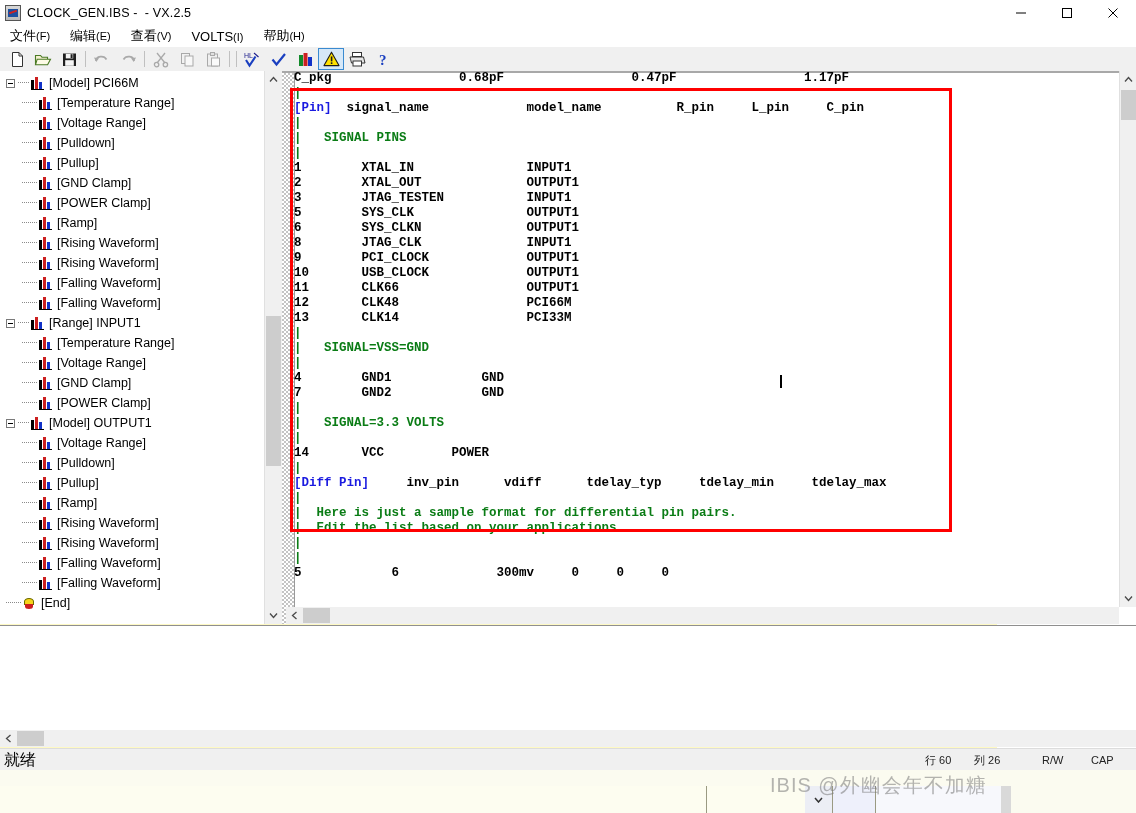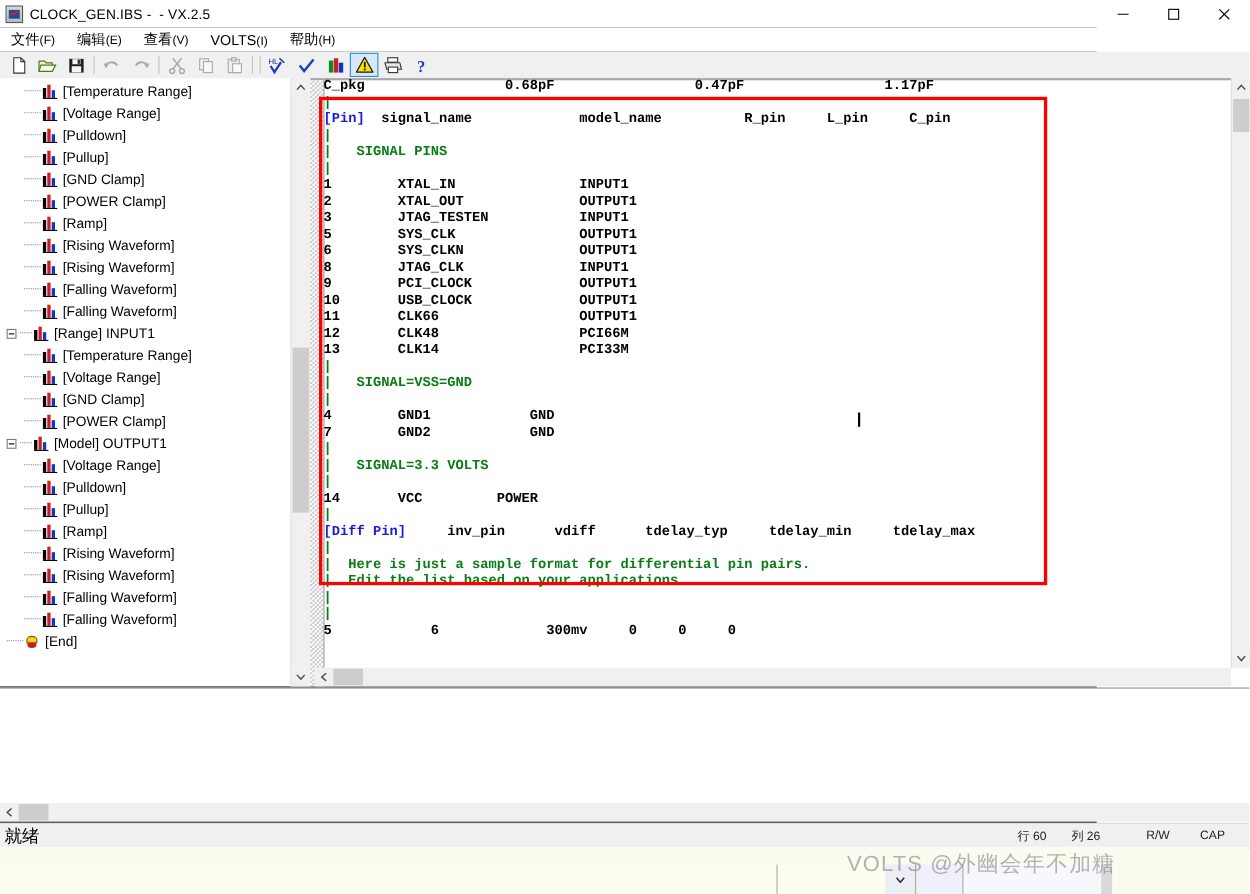--- a/index.html
+++ b/index.html
@@ -6,21 +6,21 @@
     margin: 0; padding: 0;
     width: 1136px; height: 813px;
     overflow: hidden;
     background: #ffffff;
     font-family: "Liberation Sans", sans-serif;
   }
   #app {
     position: relative;
     width: 997px;
     height: 813px;
-    background: #0f172a;
+    background: #fef9c3;
   }
 
   
   .titlebar {
     position: absolute; left:0; top:0; width:1136px; height:25px;
     background:#ffffff;
     display:flex; align-items:center;
   }
   .title-icon {
     width:16px; height:16px; margin-left:5px; margin-right:6px;
@@ -380,20 +380,21 @@
 
     <div class="tb-btn">
       <svg width="17" height="17" viewBox="0 0 17 17">
         <text x="4" y="14" font-size="15" font-weight="bold" font-family="Liberation Serif, serif" fill="#1a3fc0">?</text>
       </svg>
     </div>
   </div>
 
   <div class="treepanel">
     <div class="tree" id="tree-root">
+        <div class="tnode"><span class="ind" style="width: 6px;"></span><span class="expander"></span><span class="dotline"></span><span class="model-icon"><i class="mi-b1"></i><i class="mi-b2"></i><i class="mi-b3"></i></span><span class="tlabel">[Model] PCI66M</span></div>
         <div class="tnode"><span class="ind" style="width: 22px;"></span><span class="dotline" style="width: 15px;"></span><span class="model-icon"><i class="mi-b1"></i><i class="mi-b2"></i><i class="mi-b3"></i></span><span class="tlabel">[Temperature Range]</span></div>
         <div class="tnode"><span class="ind" style="width: 22px;"></span><span class="dotline" style="width: 15px;"></span><span class="model-icon"><i class="mi-b1"></i><i class="mi-b2"></i><i class="mi-b3"></i></span><span class="tlabel">[Voltage Range]</span></div>
         <div class="tnode"><span class="ind" style="width: 22px;"></span><span class="dotline" style="width: 15px;"></span><span class="model-icon"><i class="mi-b1"></i><i class="mi-b2"></i><i class="mi-b3"></i></span><span class="tlabel">[Pulldown]</span></div>
         <div class="tnode"><span class="ind" style="width: 22px;"></span><span class="dotline" style="width: 15px;"></span><span class="model-icon"><i class="mi-b1"></i><i class="mi-b2"></i><i class="mi-b3"></i></span><span class="tlabel">[Pullup]</span></div>
         <div class="tnode"><span class="ind" style="width: 22px;"></span><span class="dotline" style="width: 15px;"></span><span class="model-icon"><i class="mi-b1"></i><i class="mi-b2"></i><i class="mi-b3"></i></span><span class="tlabel">[GND Clamp]</span></div>
         <div class="tnode"><span class="ind" style="width: 22px;"></span><span class="dotline" style="width: 15px;"></span><span class="model-icon"><i class="mi-b1"></i><i class="mi-b2"></i><i class="mi-b3"></i></span><span class="tlabel">[POWER Clamp]</span></div>
         <div class="tnode"><span class="ind" style="width: 22px;"></span><span class="dotline" style="width: 15px;"></span><span class="model-icon"><i class="mi-b1"></i><i class="mi-b2"></i><i class="mi-b3"></i></span><span class="tlabel">[Ramp]</span></div>
         <div class="tnode"><span class="ind" style="width: 22px;"></span><span class="dotline" style="width: 15px;"></span><span class="model-icon"><i class="mi-b1"></i><i class="mi-b2"></i><i class="mi-b3"></i></span><span class="tlabel">[Rising Waveform]</span></div>
         <div class="tnode"><span class="ind" style="width: 22px;"></span><span class="dotline" style="width: 15px;"></span><span class="model-icon"><i class="mi-b1"></i><i class="mi-b2"></i><i class="mi-b3"></i></span><span class="tlabel">[Rising Waveform]</span></div>
         <div class="tnode"><span class="ind" style="width: 22px;"></span><span class="dotline" style="width: 15px;"></span><span class="model-icon"><i class="mi-b1"></i><i class="mi-b2"></i><i class="mi-b3"></i></span><span class="tlabel">[Falling Waveform]</span></div>
@@ -488,15 +489,15 @@
     <div class="bg-dd">
       <svg width="9" height="6" viewBox="0 0 9 6">
           <path d="M1 1 L4.5 5 L8 1" fill="none" stroke="#333" stroke-width="1.5"></path>
         </svg>
     </div>
     <div class="bg-cell lav" style="width:43px;"></div>
     <div class="bg-cell plain" style="width:125px;"></div>
     <div class="bg-cell" style="width:10px; background:#d9d9d9; border-right:none;"></div>
   </div>
 
-  <div class="watermark">VOLTS @外幽会年不加糖</div>
+  <div class="watermark">IBIS @外幽会年不加糖</div>
 
 </div>
 
 </body></html>

